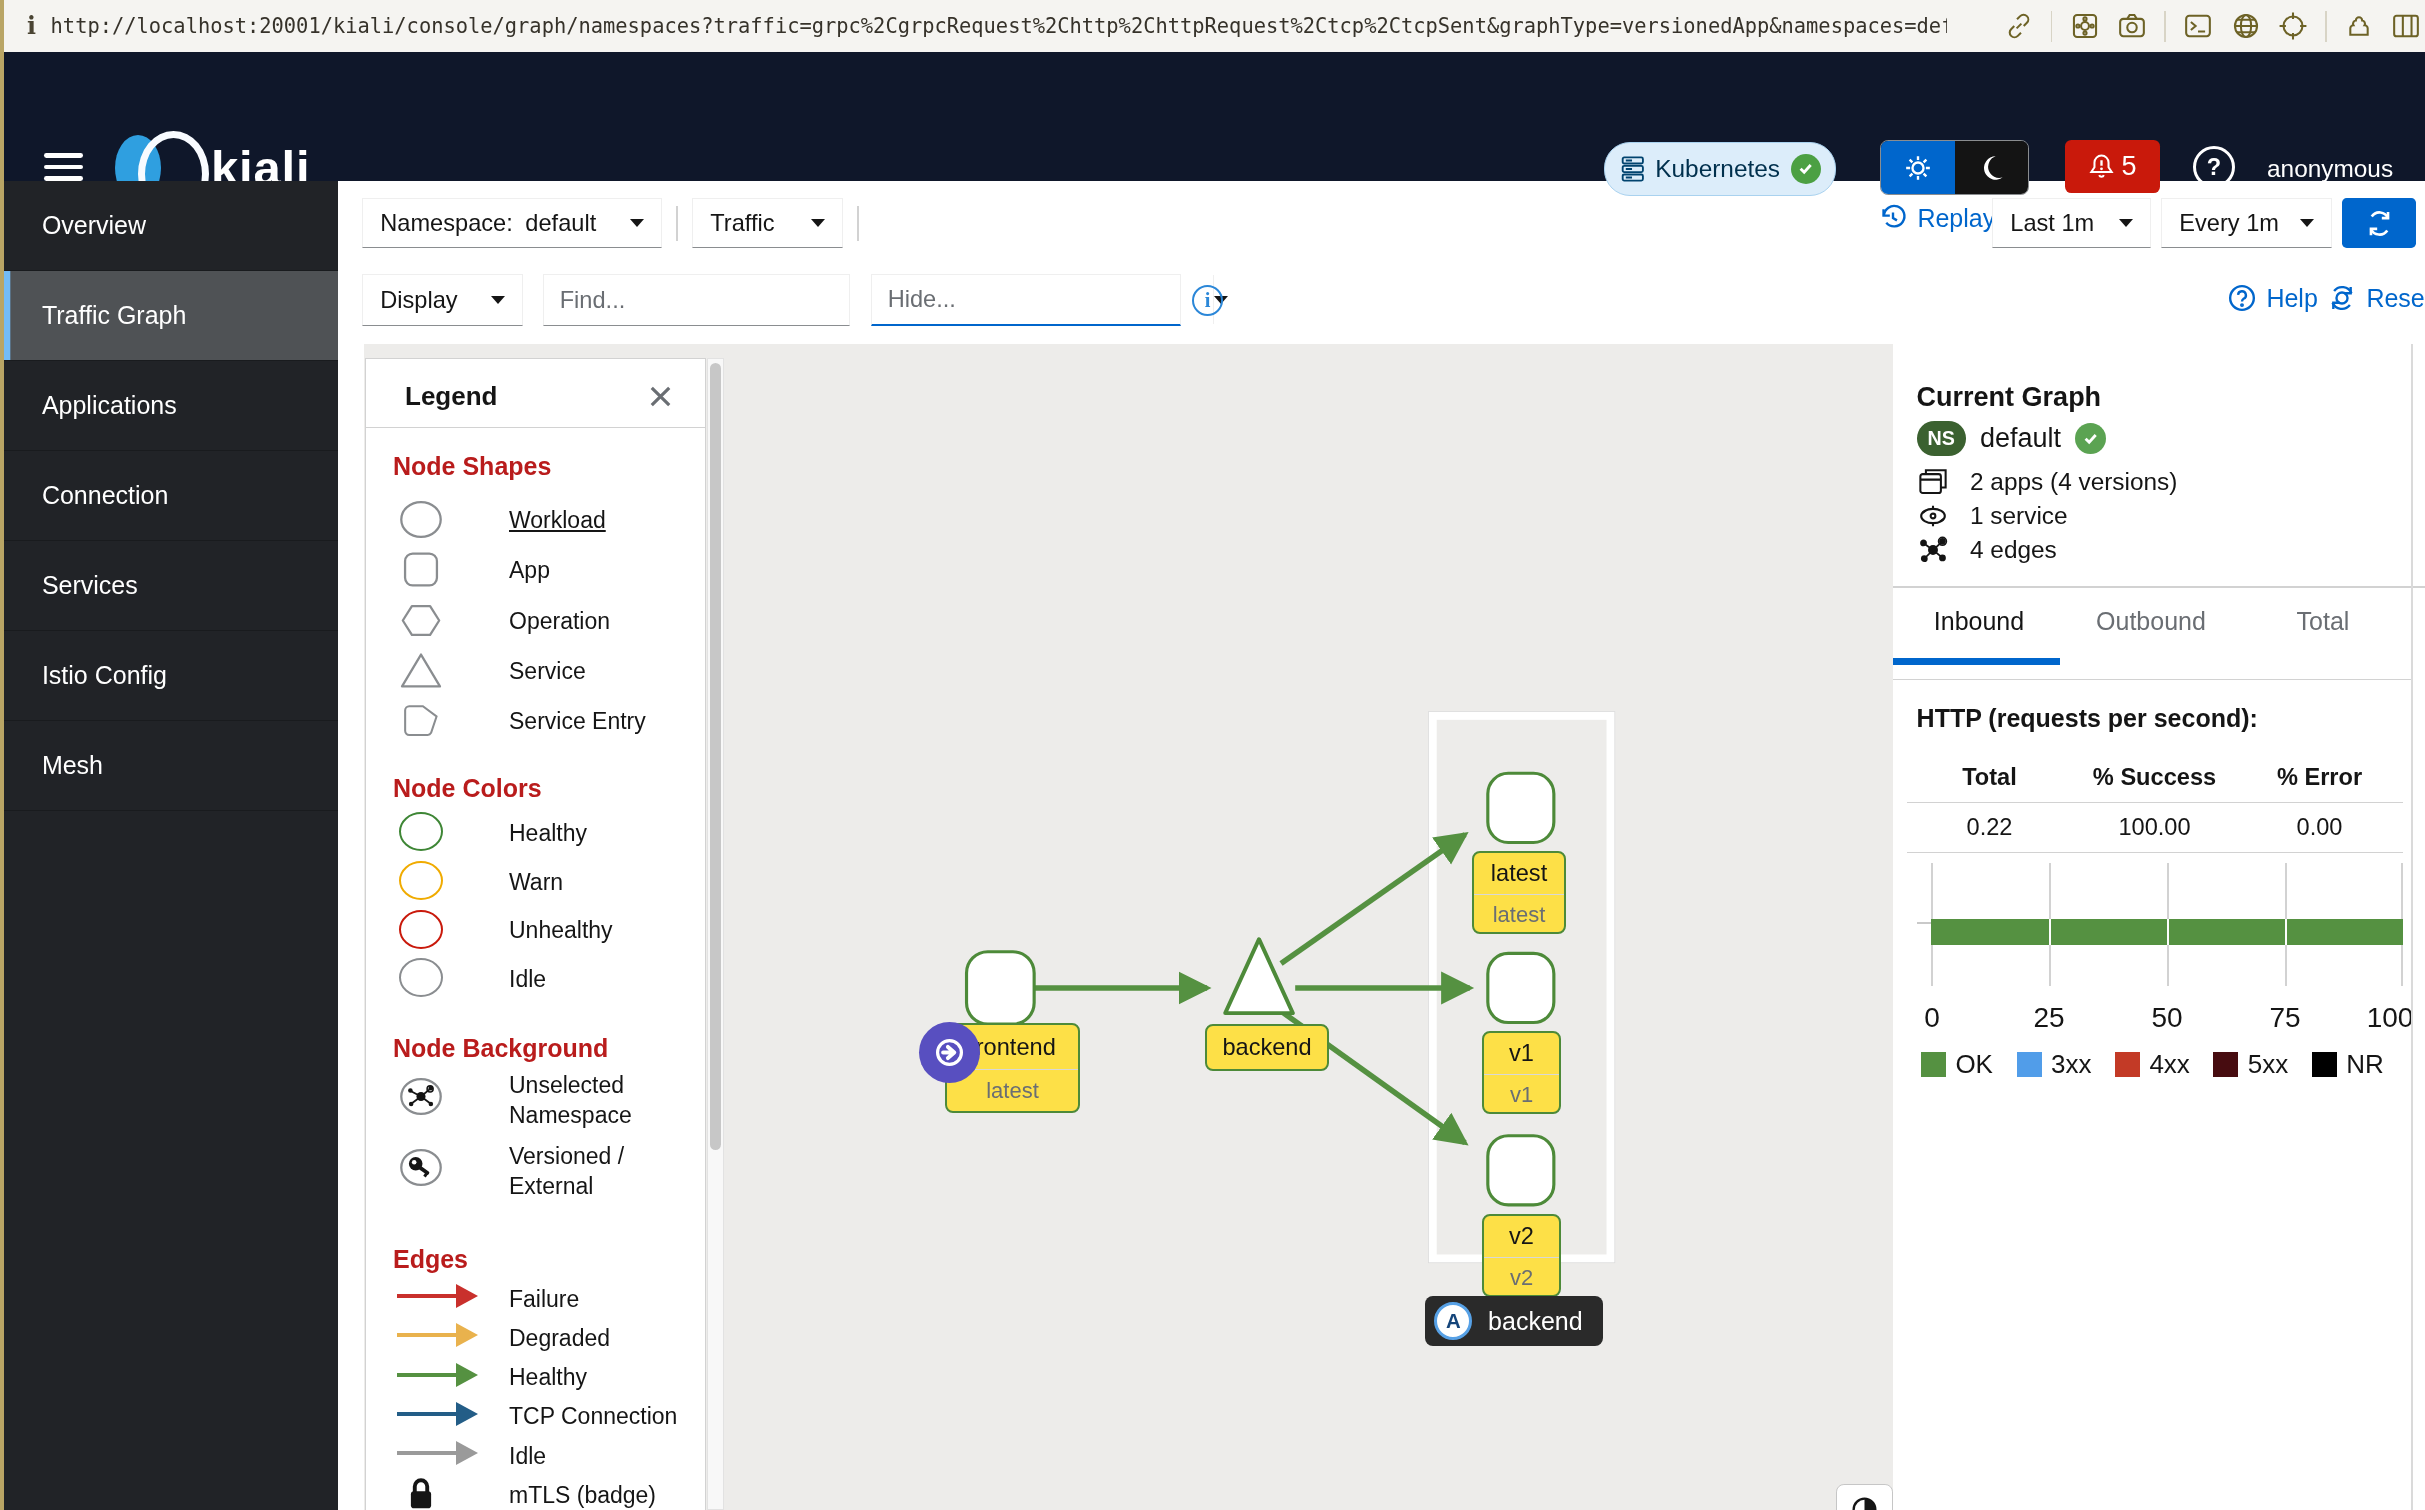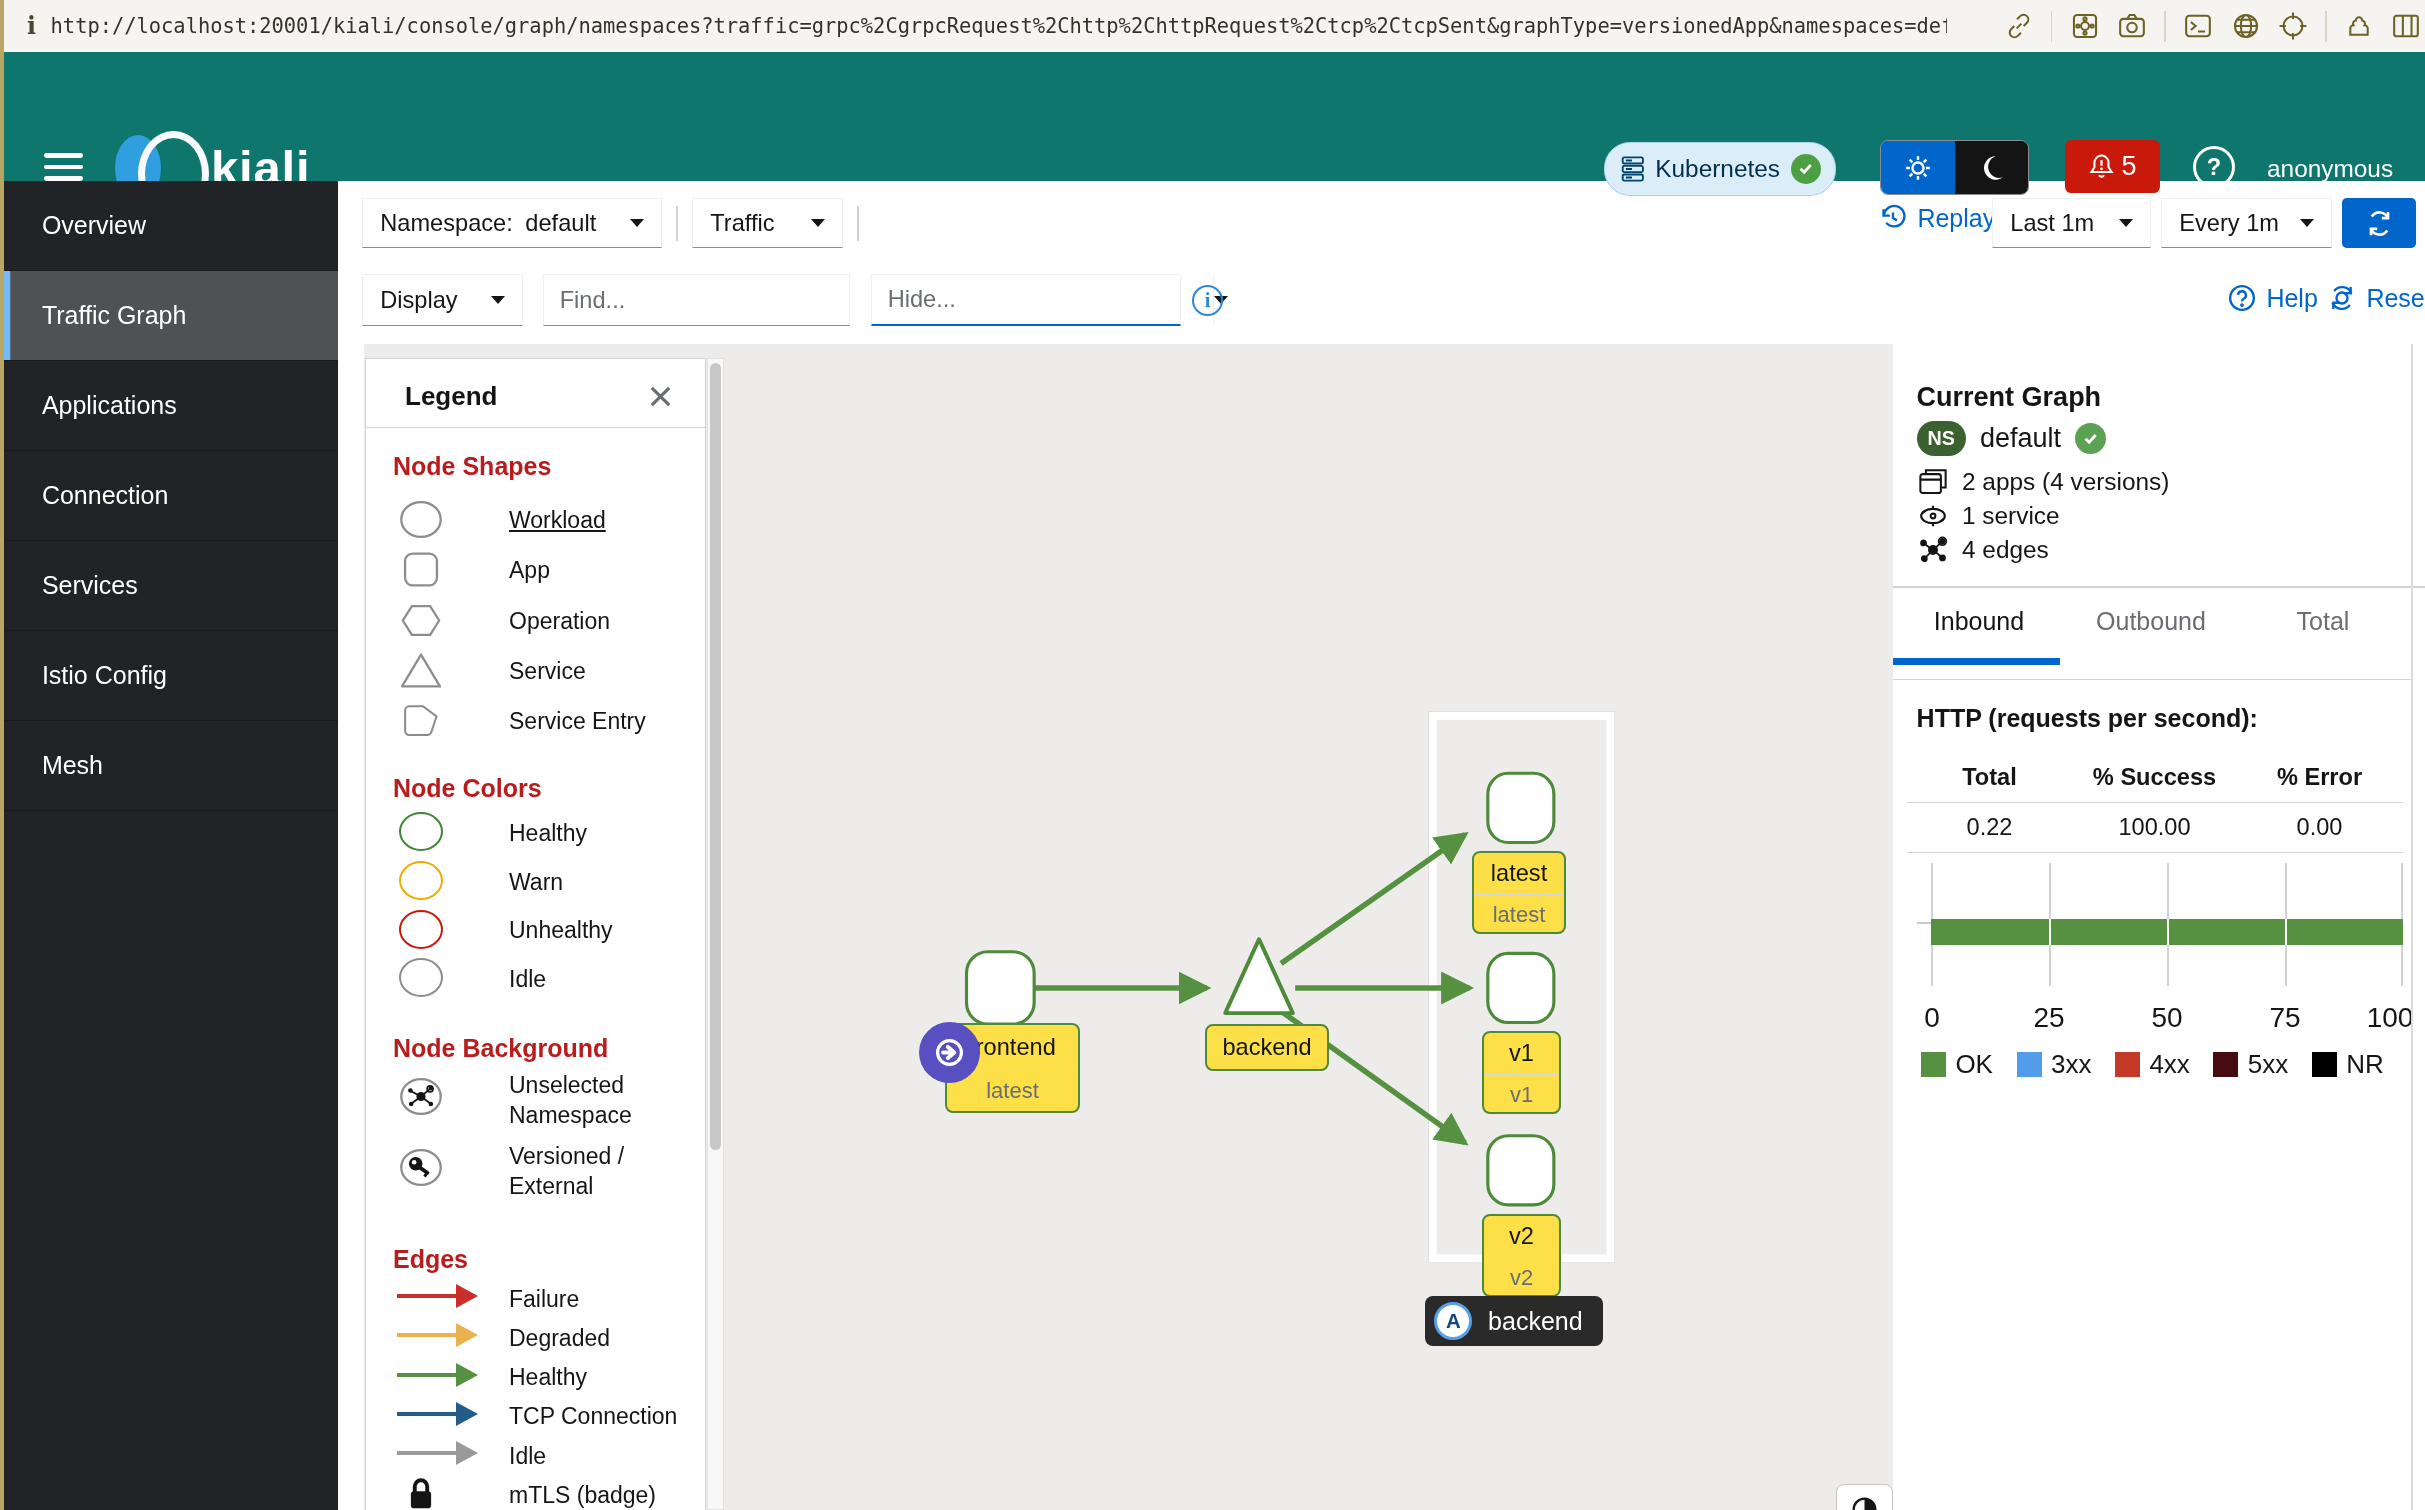--- a/index.html
+++ b/index.html
@@ -9,21 +9,21 @@
   
   .browserbar{left:0;top:0;width:2426px;height:52px;background:#f5f4f1;border-bottom:0.8px solid #e6e3da;display:flex;align-items:center;}
   .goldstrip{left:0;top:0;width:3.9px;height:1510px;background:#b9a565;z-index:60;}
   .url-info{width:23.6px;margin-left:27px;font-family:"DejaVu Serif",serif;font-weight:bold;font-size:23.6px;color:#4a4433;}
   .url-text{font-family:"DejaVu Sans Mono",monospace;font-size:20.4px;color:#36322a;white-space:nowrap;overflow:hidden;width:1896px;}
   .bicons{position:absolute;right:0;top:0;height:52px;display:flex;align-items:center;gap:17.3px;padding-right:4.7px;}
   .bicon{width:30px;height:30px;display:inline-block;}
   .bicon svg{width:30px;height:30px;stroke:#6d6226;fill:none;stroke-width:2.6;}
   .bsep{width:1.6px;height:31px;background:#d8d4c6;}
   
-  .masthead{left:0;top:52px;width:2426px;height:129px;background:#0f766e;}
+  .masthead{left:0;top:52px;width:2426px;height:129px;background:#0f172a;}
   .burger{left:44px;top:101px;width:39px;display:flex;flex-direction:column;gap:7px;cursor:pointer;}
   .burger span{display:block;height:4.7px;background:#fff;border-radius:2.4px;}
   .logo-blue{left:115px;top:83px;width:46px;height:66px;border-radius:50%;background:#2f9fe0;}
   .logo-ring{left:138px;top:79px;width:57px;height:72px;border-radius:50%;border:7.9px solid #f8fbff;background:transparent;}
   .brand{left:211px;top:88px;font-size:49px;font-weight:700;color:#fff;letter-spacing:0.8px;}
   .k8spill{left:1604px;top:90px;height:52px;border-radius:26px;background:#dcedfa;border:0.8px solid #a9d2ef;display:flex;align-items:center;padding:0 14px 0 15.7px;gap:11px;}
   .k8spill .k8stext{font-size:24.4px;color:#00304d;font-weight:500;}
   .kcheck{width:30px;height:30px;border-radius:50%;background:#4ca043;display:flex;align-items:center;justify-content:center;}
   .kcheck svg{width:17.3px;height:17.3px;stroke:#fff;stroke-width:4;fill:none;}
   .toggle{left:1880px;top:88px;width:147px;height:53px;border:1.6px solid #8a8d90;border-radius:7.9px;overflow:hidden;display:flex;}
@@ -82,21 +82,21 @@
   .minibtn{position:absolute;left:1472px;top:1140px;width:55px;height:55px;background:#fff;border:1.6px solid #c6c6c6;border-radius:7.9px;display:flex;align-items:flex-start;justify-content:center;z-index:6;}
   .minibtn svg{width:31px;height:31px;margin-top:9.4px;}
   
   .spanel{left:1893px;top:344px;width:532px;height:1166px;background:#fff;}
   .sp-title{position:absolute;left:23.6px;top:38px;font-size:27px;font-weight:700;color:#151515;}
   .nsrow{position:absolute;left:23.6px;top:77px;display:flex;align-items:center;gap:14px;}
   .nsbadge{height:35px;padding:0 11px;border-radius:17.3px;background:#3b6130;color:#fff;font-size:19.7px;font-weight:700;display:flex;align-items:center;}
   .nsname{font-size:27px;color:#151515;}
   .nscheck{width:31px;height:31px;border-radius:50%;background:#5ba352;display:flex;align-items:center;justify-content:center;}
   .nscheck svg{width:17.3px;height:17.3px;stroke:#fff;stroke-width:4;fill:none;}
-  .statrow{position:absolute;left:25px;display:flex;align-items:center;gap:14px;font-size:24.4px;color:#151515;}
+  .statrow{position:absolute;left:25px;display:flex;align-items:center;gap:22px;font-size:24.4px;color:#151515;}
   .statrow svg{width:30px;height:30px;stroke:#151515;fill:none;stroke-width:2.6;}
   .sp-div{position:absolute;left:0;width:532px;height:1.6px;background:#d2d2d2;}
   .tabs{position:absolute;left:0;top:246px;width:518px;display:flex;}
   .tab{width:172px;text-align:center;font-size:25px;color:#6a6e73;padding:17.3px 0;cursor:pointer;}
   .tab.active{color:#151515;}
   .tabbar{position:absolute;left:0;top:314px;width:167px;height:7px;background:#0066cc;}
   .tabline{position:absolute;left:0;top:335px;width:518px;height:1.2px;background:#d2d2d2;}
   .httptitle{position:absolute;left:23.6px;top:360px;font-size:25px;font-weight:700;color:#151515;}
   .htable{position:absolute;left:14px;top:409px;width:496px;}
   .hrow{display:flex;}

